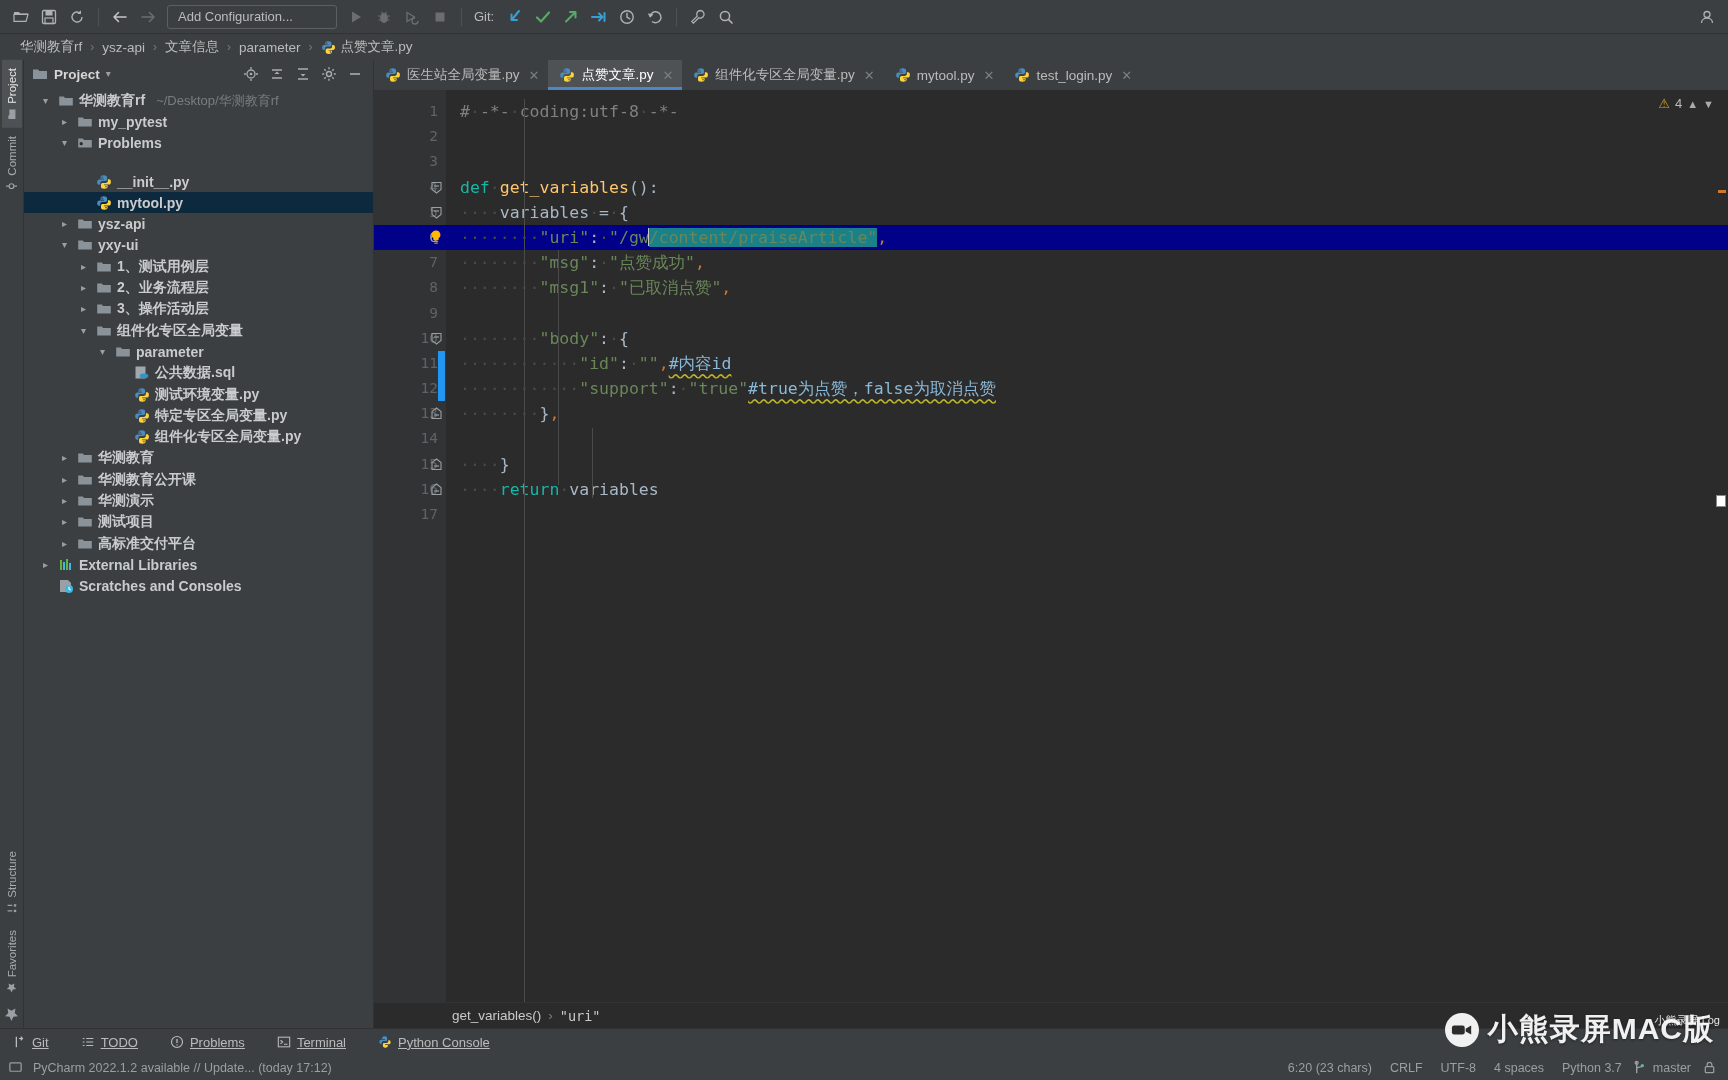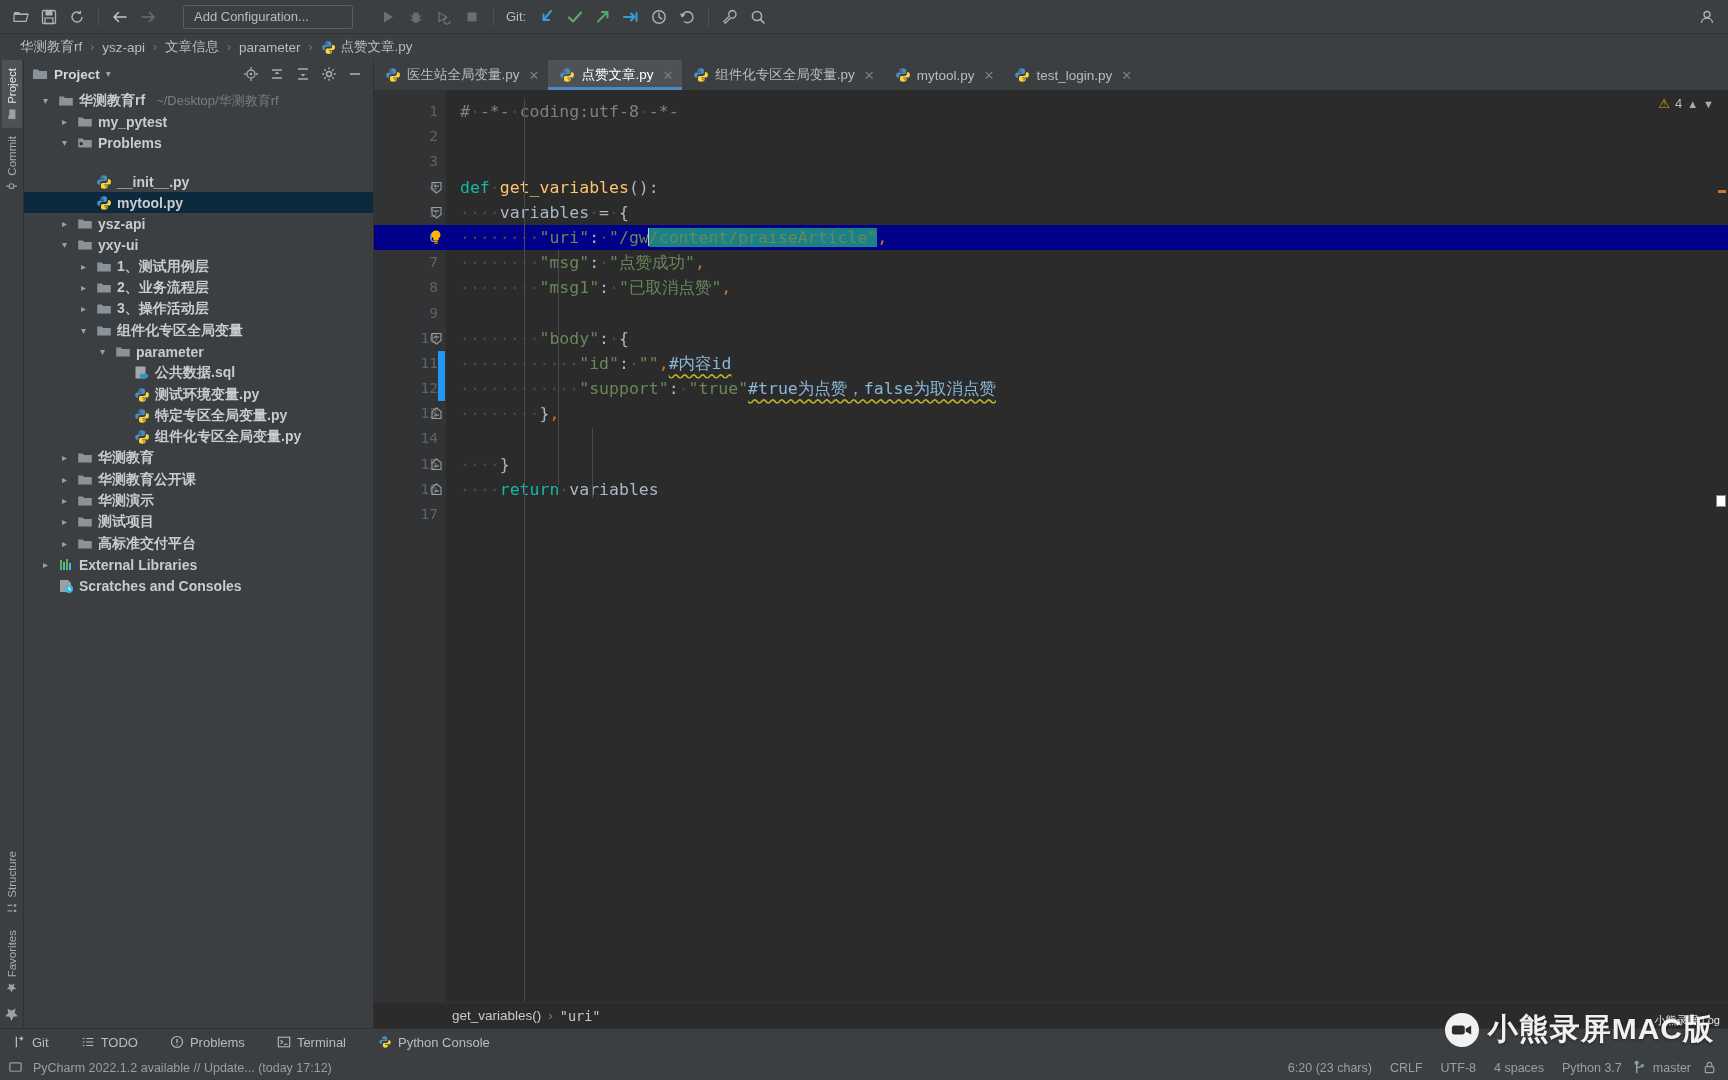--- a/index.html
+++ b/index.html
@@ -19,21 +19,21 @@
   }
   .tb-btn {
     width: 26px; height: 26px; display: flex; align-items: center; justify-content: center;
     border-radius: 3px; color: #afb1b3;
   }
   .tb-btn svg { display:block; }
   .tb-sep { width: 1px; height: 18px; background: #4f5254; margin: 0 6px; }
   .run-config {
     height: 24px; min-width: 170px; border: 1px solid #5e6060; border-radius: 3px;
     background: #3c3f41; color: #bbbbbb; font-size: 13px; display: flex; align-items: center;
-    padding: 0 10px; margin: 0 20px;
+    padding: 0 10px; margin: 0 4px;
   }
   .git-label { color: #bbbbbb; font-size: 13px; margin: 0 6px 0 4px; }
   .tb-spacer { flex: 1; }
 
   
   .breadcrumb-bar {
     height: 26px; background: #3c3f41; display: flex; align-items: center;
     padding-left: 16px; gap: 2px; font-size: 13.5px; color: #bbbbbb; flex: 0 0 26px;
   }
   .crumb { padding: 0 4px; white-space: nowrap; }
@@ -134,21 +134,21 @@
     font-family: "Liberation Sans", sans-serif; flex: 0 0 26px;
     border-top: 1px solid #313335;
   }
 
   
   .tool-row {
     height: 27px; background: #3c3f41; display: flex; align-items: center;
     padding-left: 6px; gap: 20px; font-size: 13px; color: #bbbbbb; flex: 0 0 27px;
     border-top: 1px solid #323232;
   }
-  .tw-btn { display: flex; align-items: center; gap: 6px; padding: 2px 6px; border-radius: 3px; }
+  .tw-btn { display: flex; align-items: center; gap: 6px; padding: 2px 6px; border-radius: 3px; text-decoration: underline; }
   .status-row {
     height: 25px; background: #3c3f41; display: flex; align-items: center;
     padding: 0 10px 0 6px; font-size: 12.5px; color: #9b9fa1; flex: 0 0 25px;
   }
   .status-spacer { flex: 1; }
   .st-item { padding: 0 9px; white-space: nowrap; }
   .st-icon { width:18px; height:18px; display:flex; align-items:center; justify-content:center; }
 
   
   .watermark {

